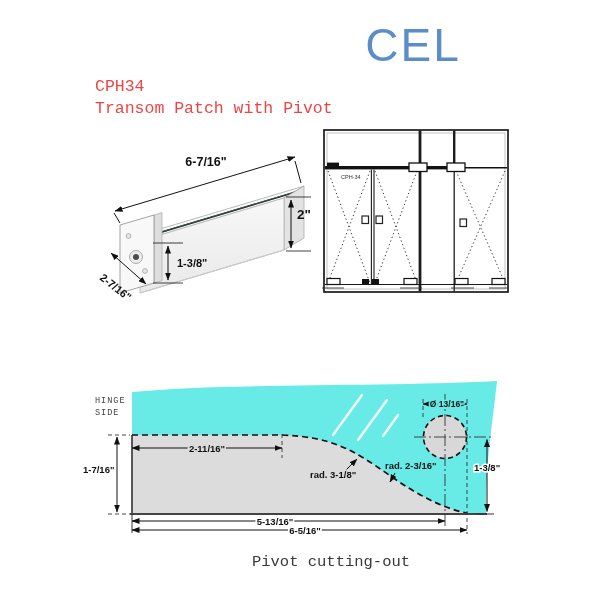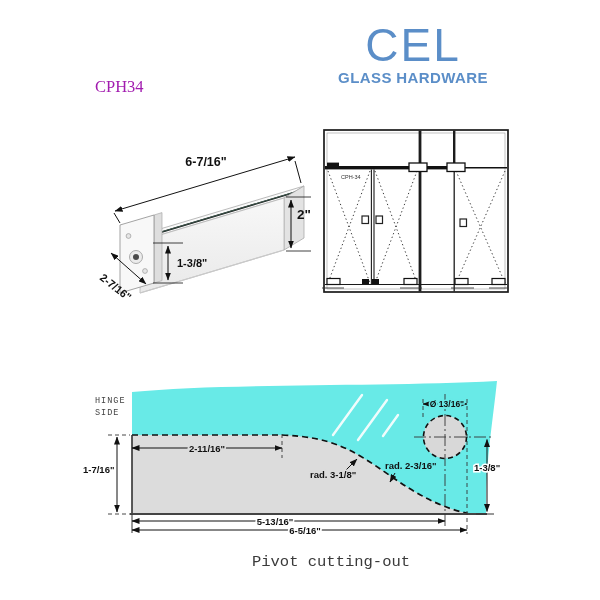--- a/index.html
+++ b/index.html
@@ -4,42 +4,42 @@
 <style>
   html,body{margin:0;padding:0;}
   body{
     width:600px;height:600px;position:relative;background:#ffffff;
     font-family:"Liberation Sans",sans-serif;overflow:hidden;
   }
   .logo{position:absolute;left:333px;top:24px;width:160px;text-align:center;color:#5b8ec8;}
   .logo .cel{font-size:46px;font-weight:normal;letter-spacing:2px;line-height:0.95;
     font-family:"Liberation Sans",sans-serif;}
   .logo .tag{font-size:15px;font-weight:bold;letter-spacing:0.4px;margin-top:1px;}
-  .title{position:absolute;left:95px;top:76px;color:#a21caf;
-    font-family:Liberation Serif, serif;font-size:16.5px;line-height:1.35;}
+  .title{position:absolute;left:95px;top:76px;color:#ef4444;
+    font-family:Liberation Mono, monospace;font-size:16.5px;line-height:1.35;}
   .caption{position:absolute;left:331px;top:553px;transform:translateX(-50%);
     color:#3a3a3a;font-family:"Liberation Mono","DejaVu Sans Mono",monospace;font-size:15.5px;
     white-space:nowrap;}
   svg{position:absolute;overflow:visible;}
   #iso-svg{left:85px;top:135px;}
   #elev-svg{left:318px;top:122px;}
   #cut-svg{left:80px;top:370px;}
   .dim{font-family:"Liberation Sans",sans-serif;font-weight:bold;fill:#111;}
   .mono{font-family:"Liberation Mono","DejaVu Sans Mono",monospace;fill:#444;}
 </style>
 </head>
 <body>
 
 <div class="logo">
   <div class="cel">CEL</div>
-  <div class="tag">GLASS HARDWARE</div>
 </div>
 
 <div class="title">
   <div>CPH34</div>
+  <div>Transom Patch with Pivot</div>
 </div>
 
 <svg id="iso-svg" width="230" height="185" viewBox="0 0 230 185">
   <defs>
     <marker id="ar2" viewBox="0 0 8 6" refX="7.5" refY="3" markerWidth="8" markerHeight="6" orient="auto-start-reverse" markerUnits="userSpaceOnUse">
       <path d="M0,0 L8,3 L0,6 Z" fill="#111"></path>
     </marker>
     <linearGradient id="fg" x1="0" y1="0" x2="0" y2="1">
       <stop offset="0" stop-color="#f8f8f8"></stop>
         <stop offset="1" stop-color="#e9e9e9"></stop>

